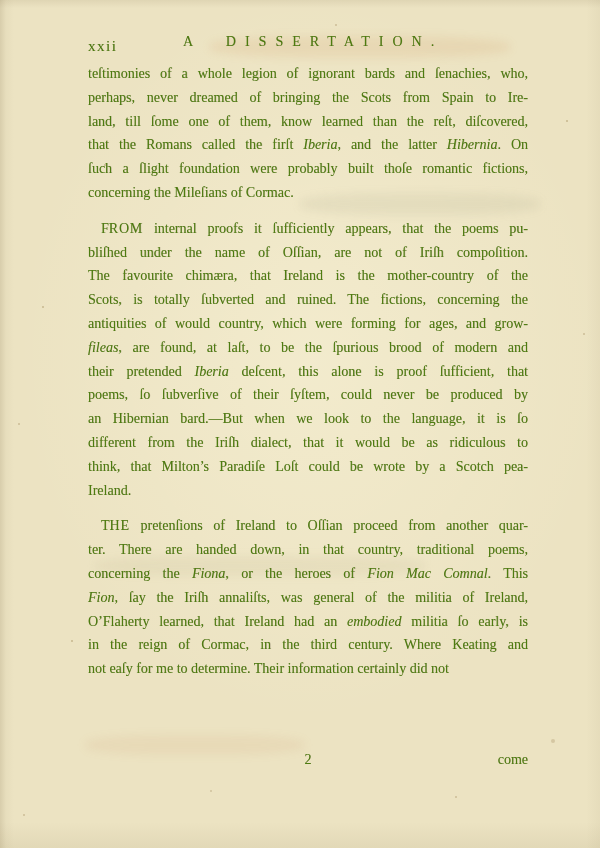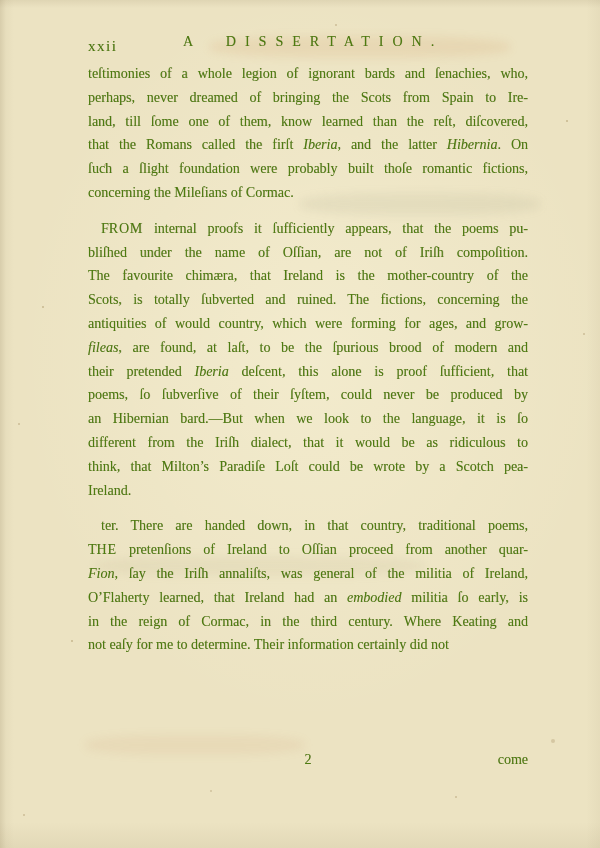--- a/index.html
+++ b/index.html
@@ -95,22 +95,23 @@
       <div class="line"><span class="seg-r">antiquities of would country, which were forming for ages, and grow-</span></div>
       <div class="line"><span class="seg-i">fileas</span><span class="seg-r">, are found, at laſt, to be the ſpurious brood of modern and</span></div>
       <div class="line"><span class="seg-r">their pretended </span><span class="seg-i">Iberia</span><span class="seg-r"> deſcent, this alone is proof ſufficient, that</span></div>
       <div class="line"><span class="seg-r">poems, ſo ſubverſive of their ſyſtem, could never be produced by</span></div>
       <div class="line"><span class="seg-r">an Hibernian bard.—But when we look to the language, it is ſo</span></div>
       <div class="line"><span class="seg-r">different from the Iriſh dialect, that it would be as ridiculous to</span></div>
       <div class="line"><span class="seg-r">think, that Milton’s Paradiſe Loſt could be wrote by a Scotch pea-</span></div>
       <div class="line last"><span class="seg-r">Ireland.</span></div>
     </div>
     <div class="para indent gap">
+      <div class="line"><span class="seg-r">T</span><span class="seg-sc">HE</span><span class="seg-r"> pretenſions of Ireland to Oſſian proceed from another quar-</span></div>
       <div class="line"><span class="seg-r">ter. There are handed down, in that country, traditional poems,</span></div>
-      <div class="line"><span class="seg-r">T</span><span class="seg-sc">HE</span><span class="seg-r"> pretenſions of Ireland to Oſſian proceed from another quar-</span></div>
+      <div class="line"><span class="seg-r">concerning the </span><span class="seg-i">Fiona</span><span class="seg-r">, or the heroes of </span><span class="seg-i">Fion Mac Comnal</span><span class="seg-r">. This</span></div>
       <div class="line"><span class="seg-i">Fion</span><span class="seg-r">, ſay the Iriſh annaliſts, was general of the militia of Ireland,</span></div>
       <div class="line"><span class="seg-r">O’Flaherty learned, that Ireland had an </span><span class="seg-i">embodied</span><span class="seg-r"> militia ſo early, is</span></div>
       <div class="line"><span class="seg-r">in the reign of Cormac, in the third century. Where Keating and</span></div>
       <div class="line last"><span class="seg-r">not eaſy for me to determine. Their information certainly did not</span></div>
     </div>
   </div>
 
 <div class="footer ink">
   <span class="sig">2</span>
   <span class="catch">come</span>

